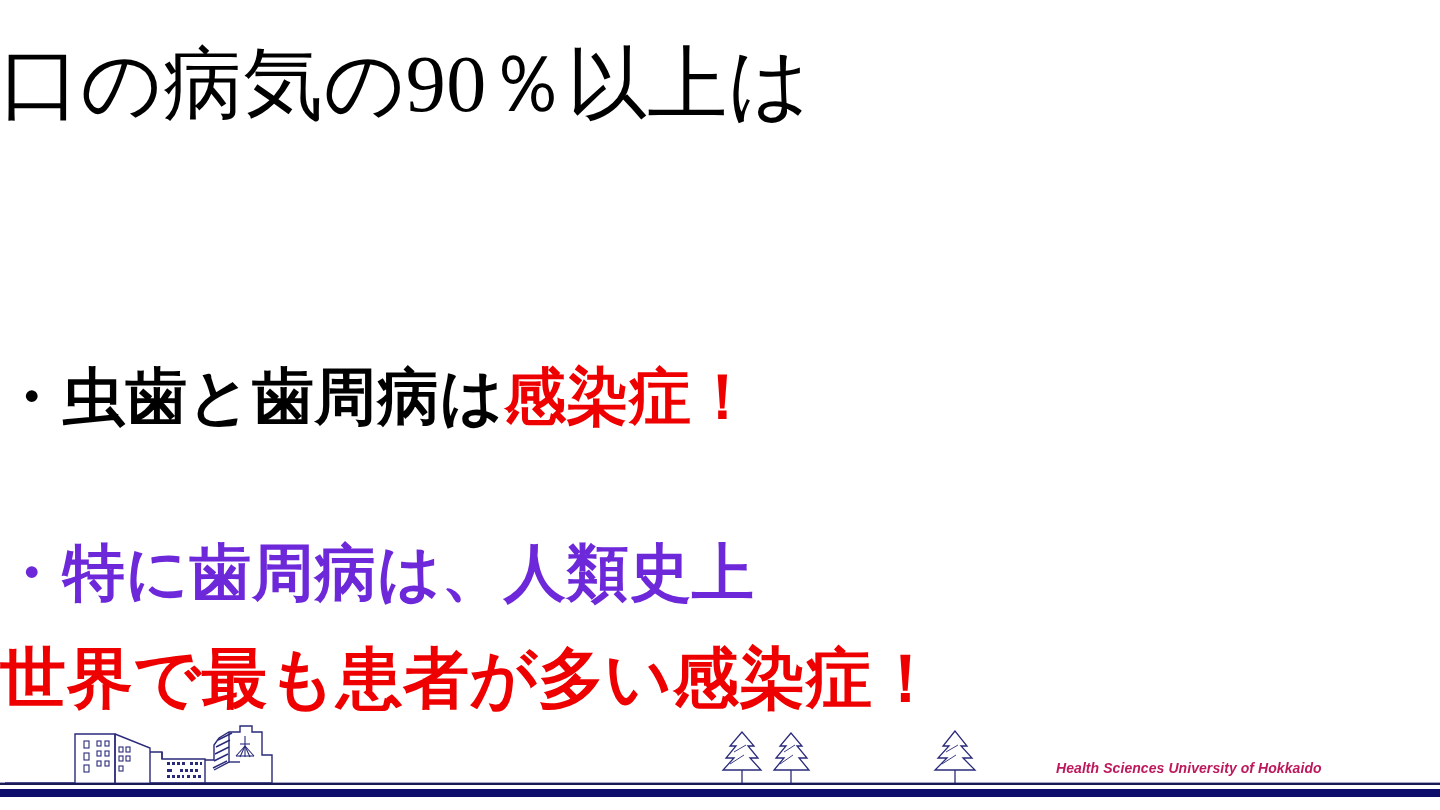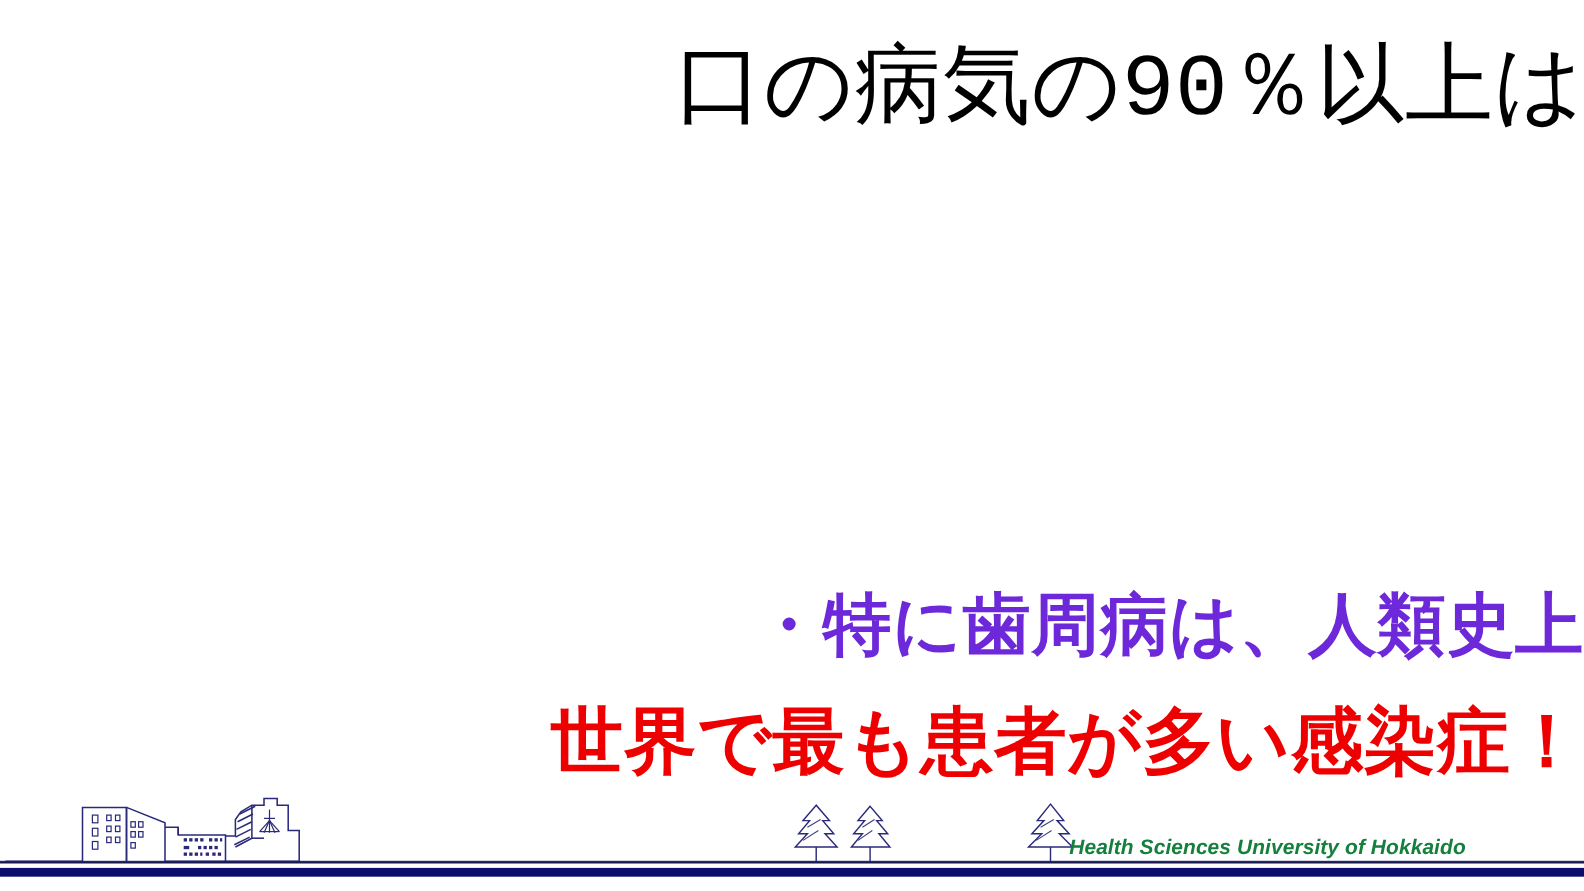--- a/index.html
+++ b/index.html
@@ -14,23 +14,23 @@
     position: relative;
     width: 1440px;
     height: 810px;
     background: #ffffff;
     overflow: hidden;
   }
 
   .line {
     position: absolute;
     width: 100%;
-    text-align: right;
+    text-align: left;
     white-space: nowrap;
-    font-family: Liberation Mono, monospace;
+    font-family: Liberation Serif, serif;
     font-weight: 400;
     letter-spacing: 0.01em;
   }
 
   
   #title-line {
     top: 44px;
     font-size: 80px;
     line-height: 1.0;
     color: #000000;
@@ -102,39 +102,40 @@
     left: 0;
     top: 789px;
     width: 1440px;
     height: 8px;
     background: #0d0d6b;
   }
 
   
   #footer-wordmark {
     position: absolute;
-    left: 972px;
+    left: 1056px;
     top: 760px;
     font-family: "Liberation Sans", sans-serif;
     font-weight: 700;
     font-style: italic;
-    font-size: 19px;
-    color: #15803d;
+    font-size: 14px;
+    color: #be185d;
     letter-spacing: 0.005em;
     white-space: nowrap;
   }
 </style>
 </head>
 <body>
 
 <div id="slide">
 
   <div class="line" id="title-line">口の病気の90％以上は</div>
 
 
+  <div class="line" id="bullet-one-line"><span>・</span><span>虫歯と歯周病は</span><span class="red">感染症！</span></div>
 
   <div class="line" id="bullet-two-line"><span>・</span><span>特に歯周病は、人類史上</span></div>
 
   <div class="line" id="bullet-two-emph-line">世界で最も患者が多い感染症！</div>
 
   <div id="footer-art">
     <svg width="1440" height="90" viewBox="0 0 1440 90" xmlns="http://www.w3.org/2000/svg">
 
       <line x1="0" y1="83" x2="1440" y2="83" stroke="#2a2a7a" stroke-width="1.2" opacity="0.85"></line>
 

